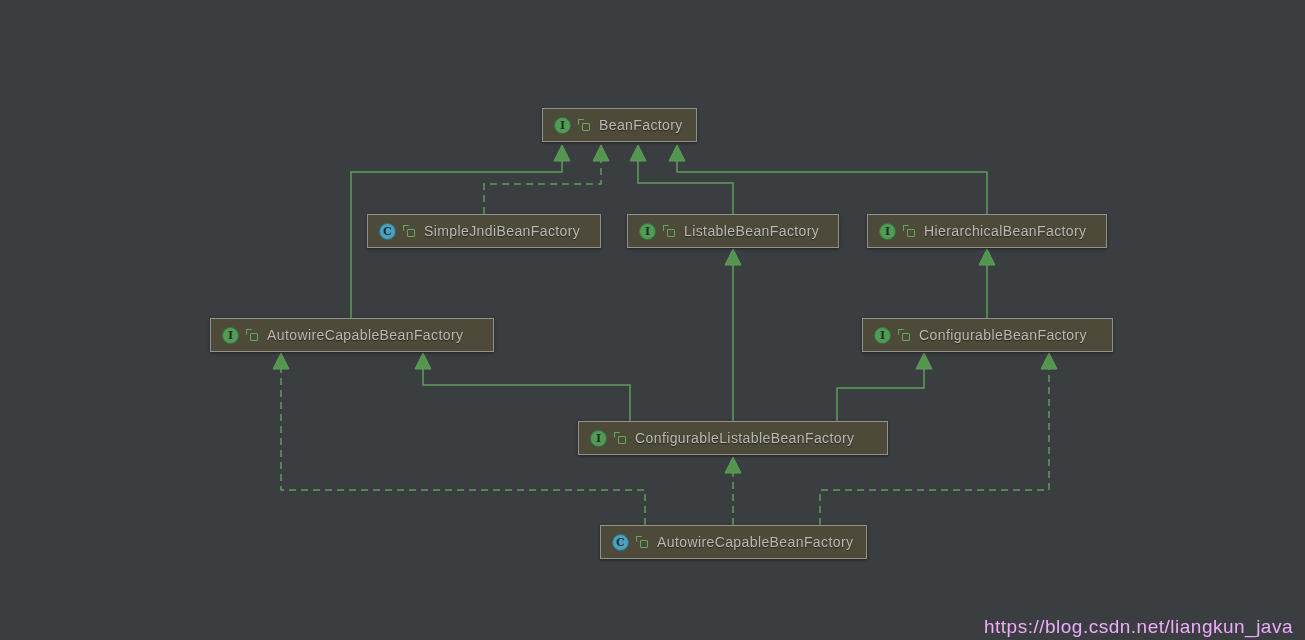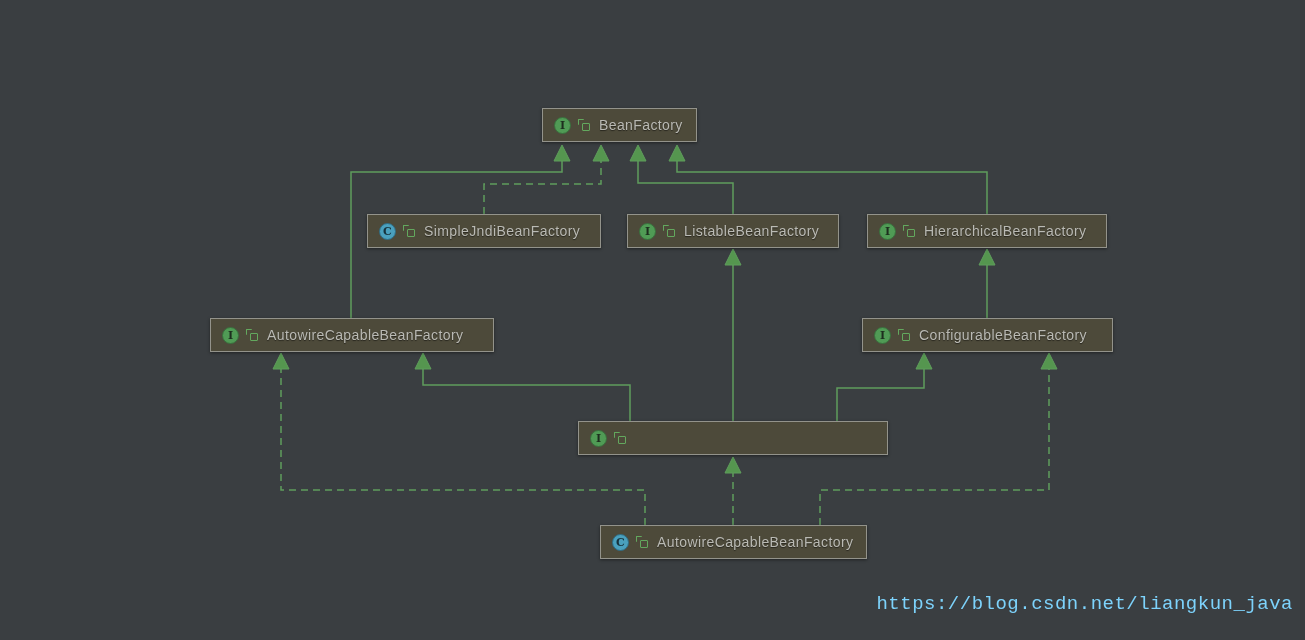--- a/index.html
+++ b/index.html
@@ -83,24 +83,24 @@
     width: 6px; height: 6px;
     border: 1.6px solid #63a85e;
     border-right: none;
     border-bottom: none;
     border-radius: 1px;
   }
 
   .watermark {
     position: absolute;
     right: 12px;
-    bottom: 25px;
-    font-family: Liberation Mono, monospace;
+    bottom: 2px;
+    font-family: Liberation Sans, sans-serif;
     font-size: 19px;
-    color: #7dd3fc;
+    color: #f0abfc;
     letter-spacing: 0.5px;
   }
 </style>
 </head>
 <body>
 
 <div class="canvas">
 
   <svg class="edges">
 
@@ -204,20 +204,21 @@
     </span>
     <span class="label">ConfigurableBeanFactory</span>
   </div>
 
   <div class="uml-node" style="left:578px; top:421px; width:310px;">
     <span class="type-badge interface">I</span>
     <span class="vis-icon">
       <span class="lock-shackle"></span>
         <span class="lock-body"></span>
     </span>
+    <span class="label">ConfigurableListableBeanFactory</span>
   </div>
 
   <div class="uml-node" style="left:600px; top:525px; width:267px;">
     <span class="type-badge class">C</span>
     <span class="vis-icon">
       <span class="lock-shackle"></span>
         <span class="lock-body"></span>
     </span>
     <span class="label">AutowireCapableBeanFactory</span>
   </div>

